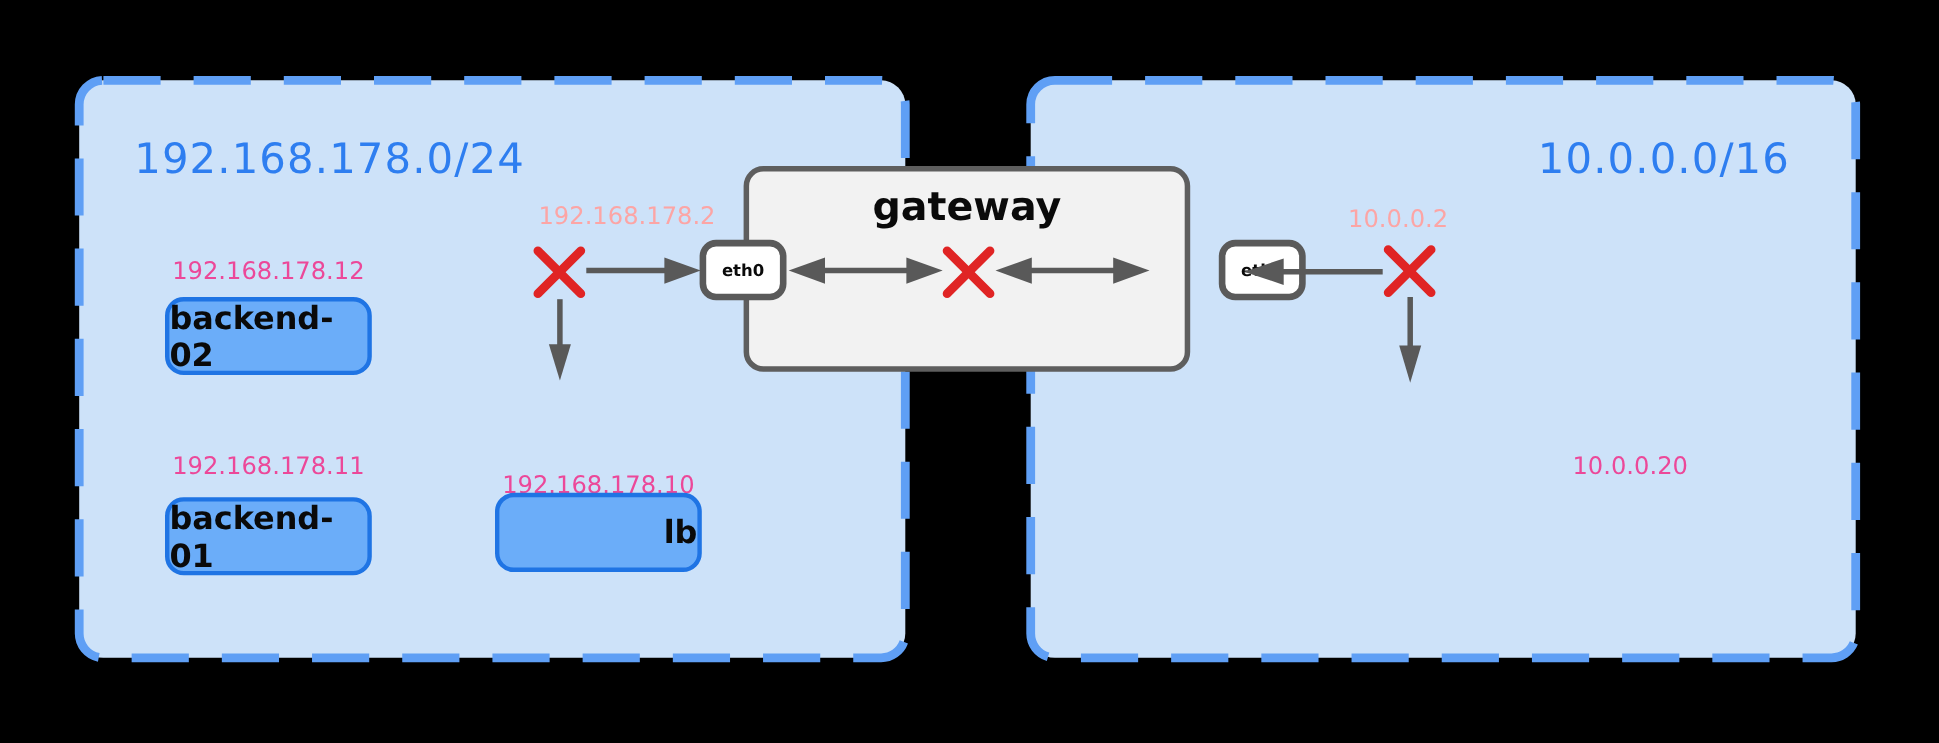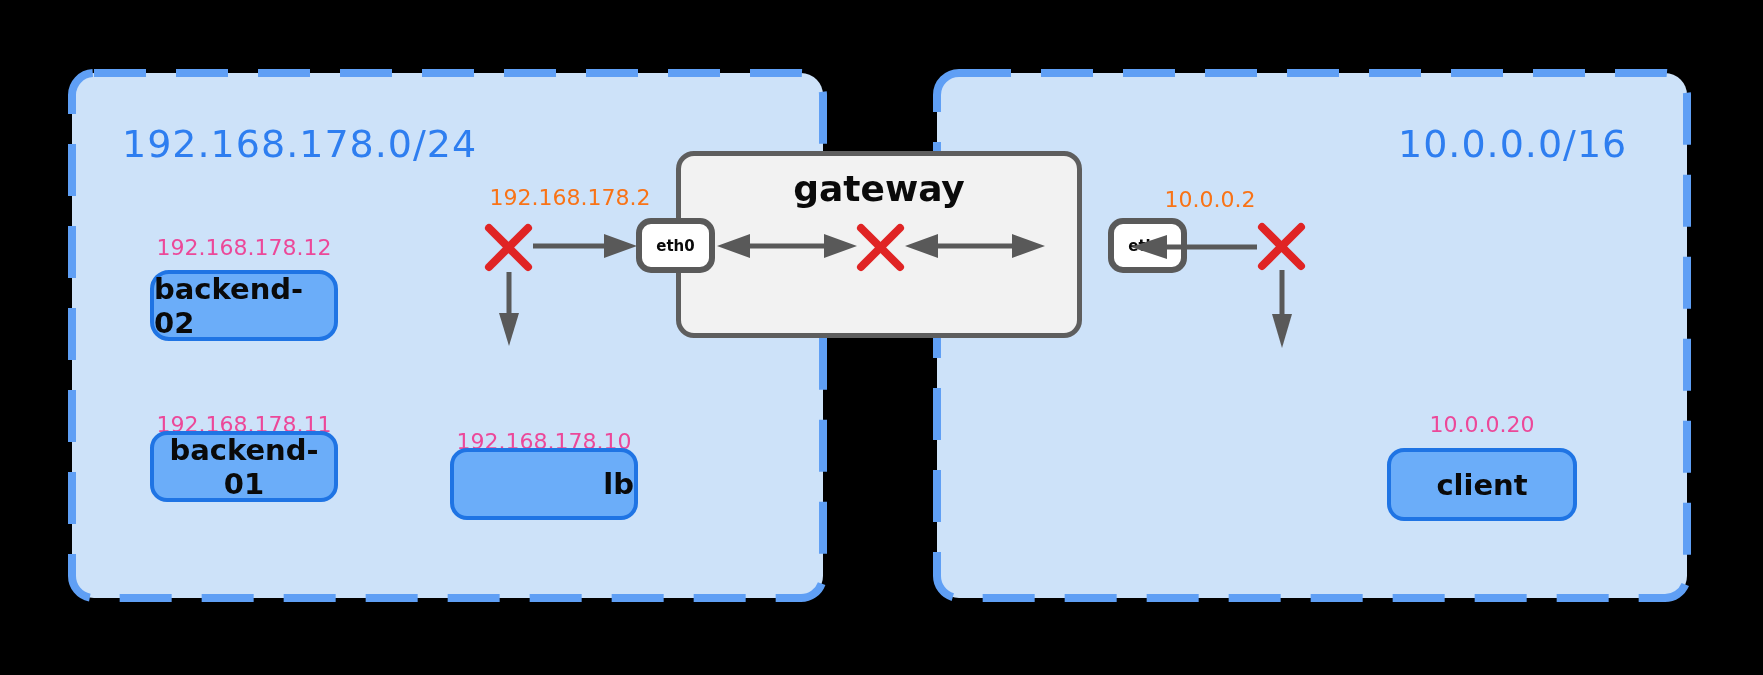--- a/index.html
+++ b/index.html
@@ -88,21 +88,21 @@
     justify-content: center;
     font-size: 15px;
     font-weight: 700;
     color: #0a0a0a;
     z-index: 4;
   }
   .iface-ip {
     position: absolute;
     font-size: 22px;
     font-weight: 500;
-    color: #f97316;
+    color: #fca5a5;
     text-align: center;
     z-index: 3;
     line-height: 1;
   }
   svg.bg { z-index: 0; }
   svg.fg { z-index: 5; }
 </style>
 </head>
 <body>
 
@@ -110,44 +110,41 @@
 
   <svg class="bg layer" viewBox="0 0 1763 675">
     <rect x="72" y="73" width="751" height="525" rx="22" ry="22" fill="#cde2f9" stroke="#5f9ff5" stroke-width="8" stroke-dasharray="52 30"></rect>
     <rect x="937" y="73" width="750" height="525" rx="22" ry="22" fill="#cde2f9" stroke="#5f9ff5" stroke-width="8" stroke-dasharray="52 30"></rect>
   </svg>
 
   <div class="subnet-title" style="left:122px; top:122px;">192.168.178.0/24</div>
   <div class="subnet-title" style="left:1398px; top:122px; width:250px; text-align:left;">10.0.0.0/16</div>
 
   <div class="ip-label" style="left:150px; top:237px; width:188px;">192.168.178.12</div>
-  <div class="node" style="left:150px; top:270px; width:188px; height:71px;border-radius:19px;">
+  <div class="node" style="left:150px; top:270px; width:188px; height:71px;">
     <span>backend-02</span>
   </div>
 
   <div class="ip-label" style="left:150px; top:414px; width:188px;">192.168.178.11</div>
-  <div class="node" style="left:150px; top:431px; width:188px; height:71px;text-align:center;">
+  <div class="node" style="left:150px; top:452px; width:188px; height:71px;">
     <span>backend-01</span>
   </div>
 
   <div class="ip-label" style="left:450px; top:414px; width:188px;margin-top:17px;">192.168.178.10</div>
   <div class="node" style="left:450px; top:448px; width:188px; height:72px;justify-content:flex-end;">
     <span>lb</span>
   </div>
 
   <div class="ip-label" style="left:1387px; top:414px; width:190px;">10.0.0.20</div>
-  <div class="node" style="left:1387px; top:448px; width:190px; height:73px;">
-    <span>client</span>
-  </div>
 
   <div class="gateway"></div>
   <div class="gateway-label">gateway</div>
 
   <div class="iface-ip" style="left:470px; top:187px; width:200px;">192.168.178.2</div>
-  <div class="iface-ip" style="left:1110px; top:189px; width:200px;">10.0.0.2</div>
+  <div class="iface-ip" style="left:1171px; top:189px; width:200px;">10.0.0.2</div>
 
   <div class="iface" style="left:636px; top:218px; width:79px; height:55px;">
     <span>eth0</span>
   </div>
   <div class="iface" style="left:1108px; top:218px; width:79px; height:55px;text-align:right;">
     <span>eth1</span>
   </div>
 
   <svg class="fg layer" viewBox="0 0 1763 675">
 

